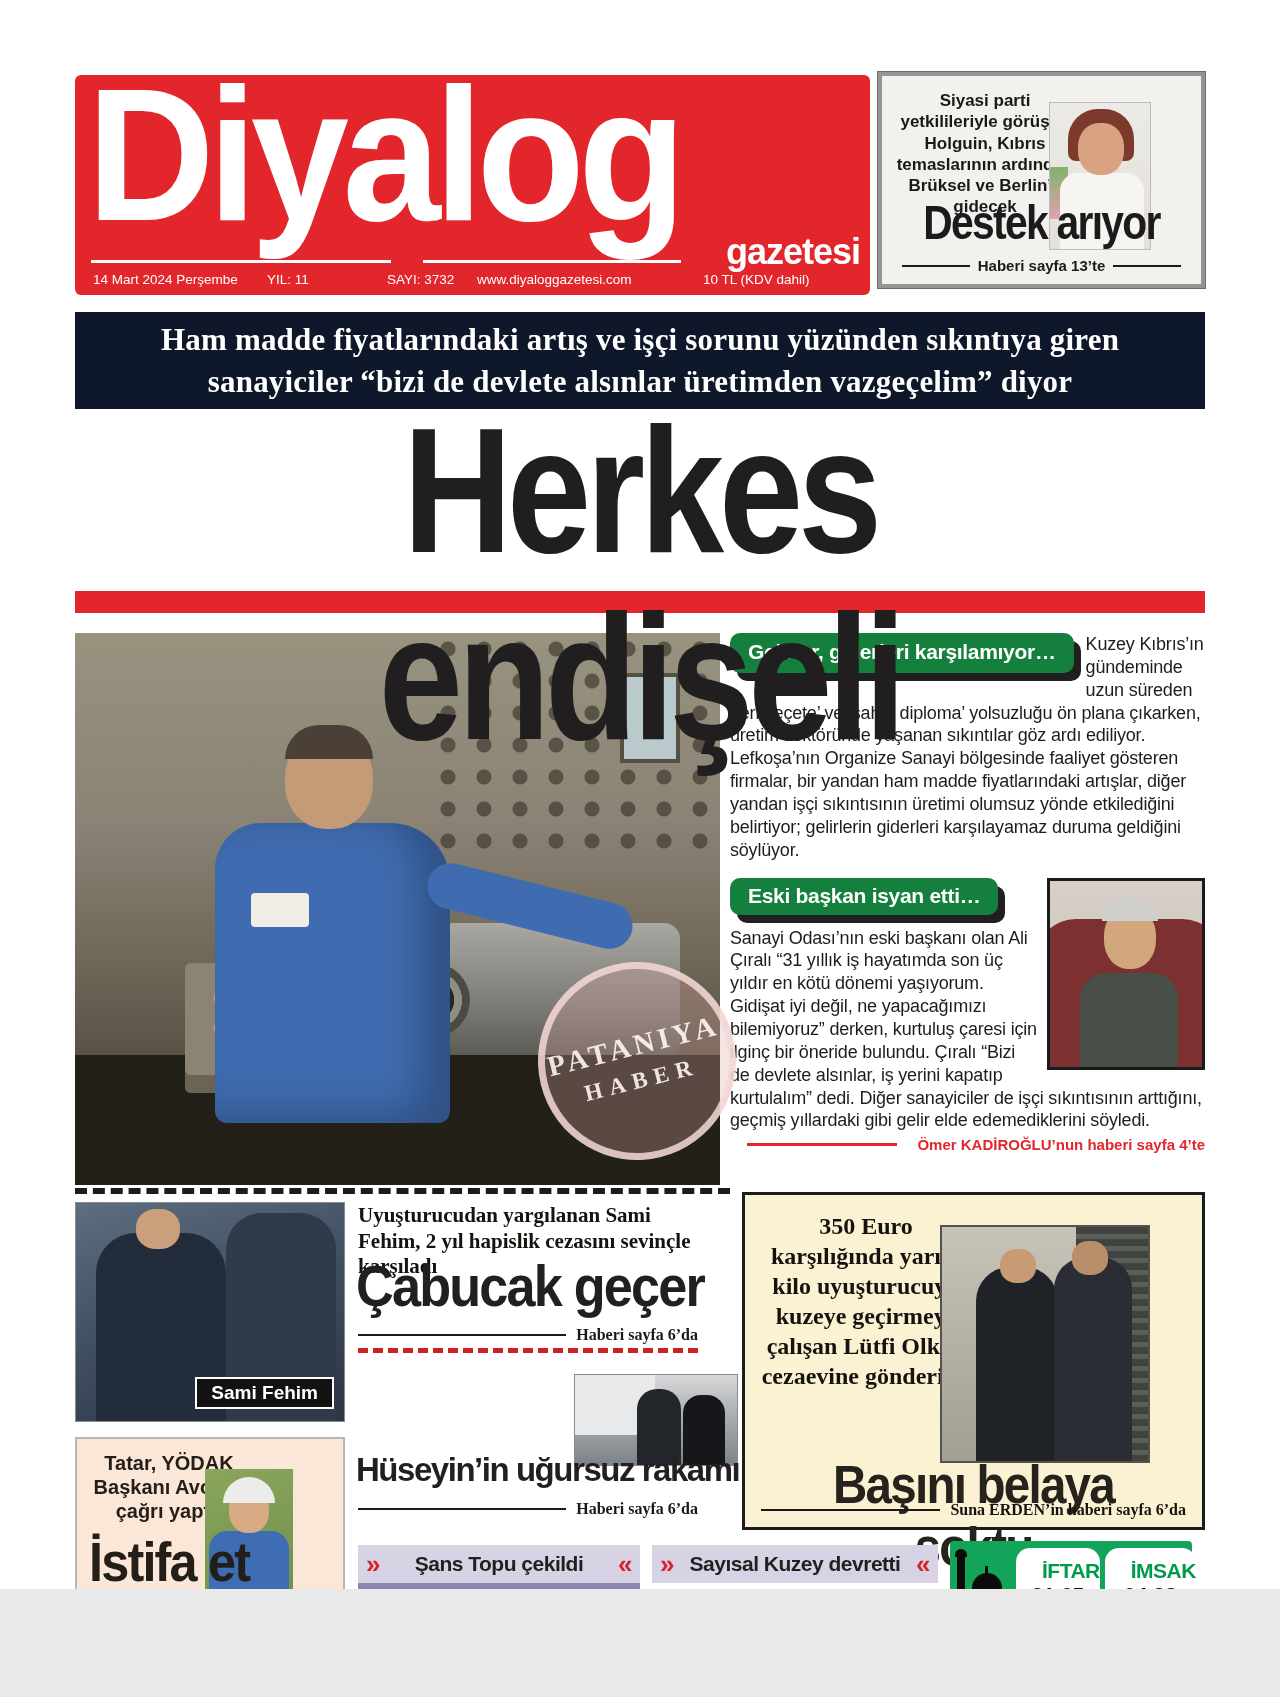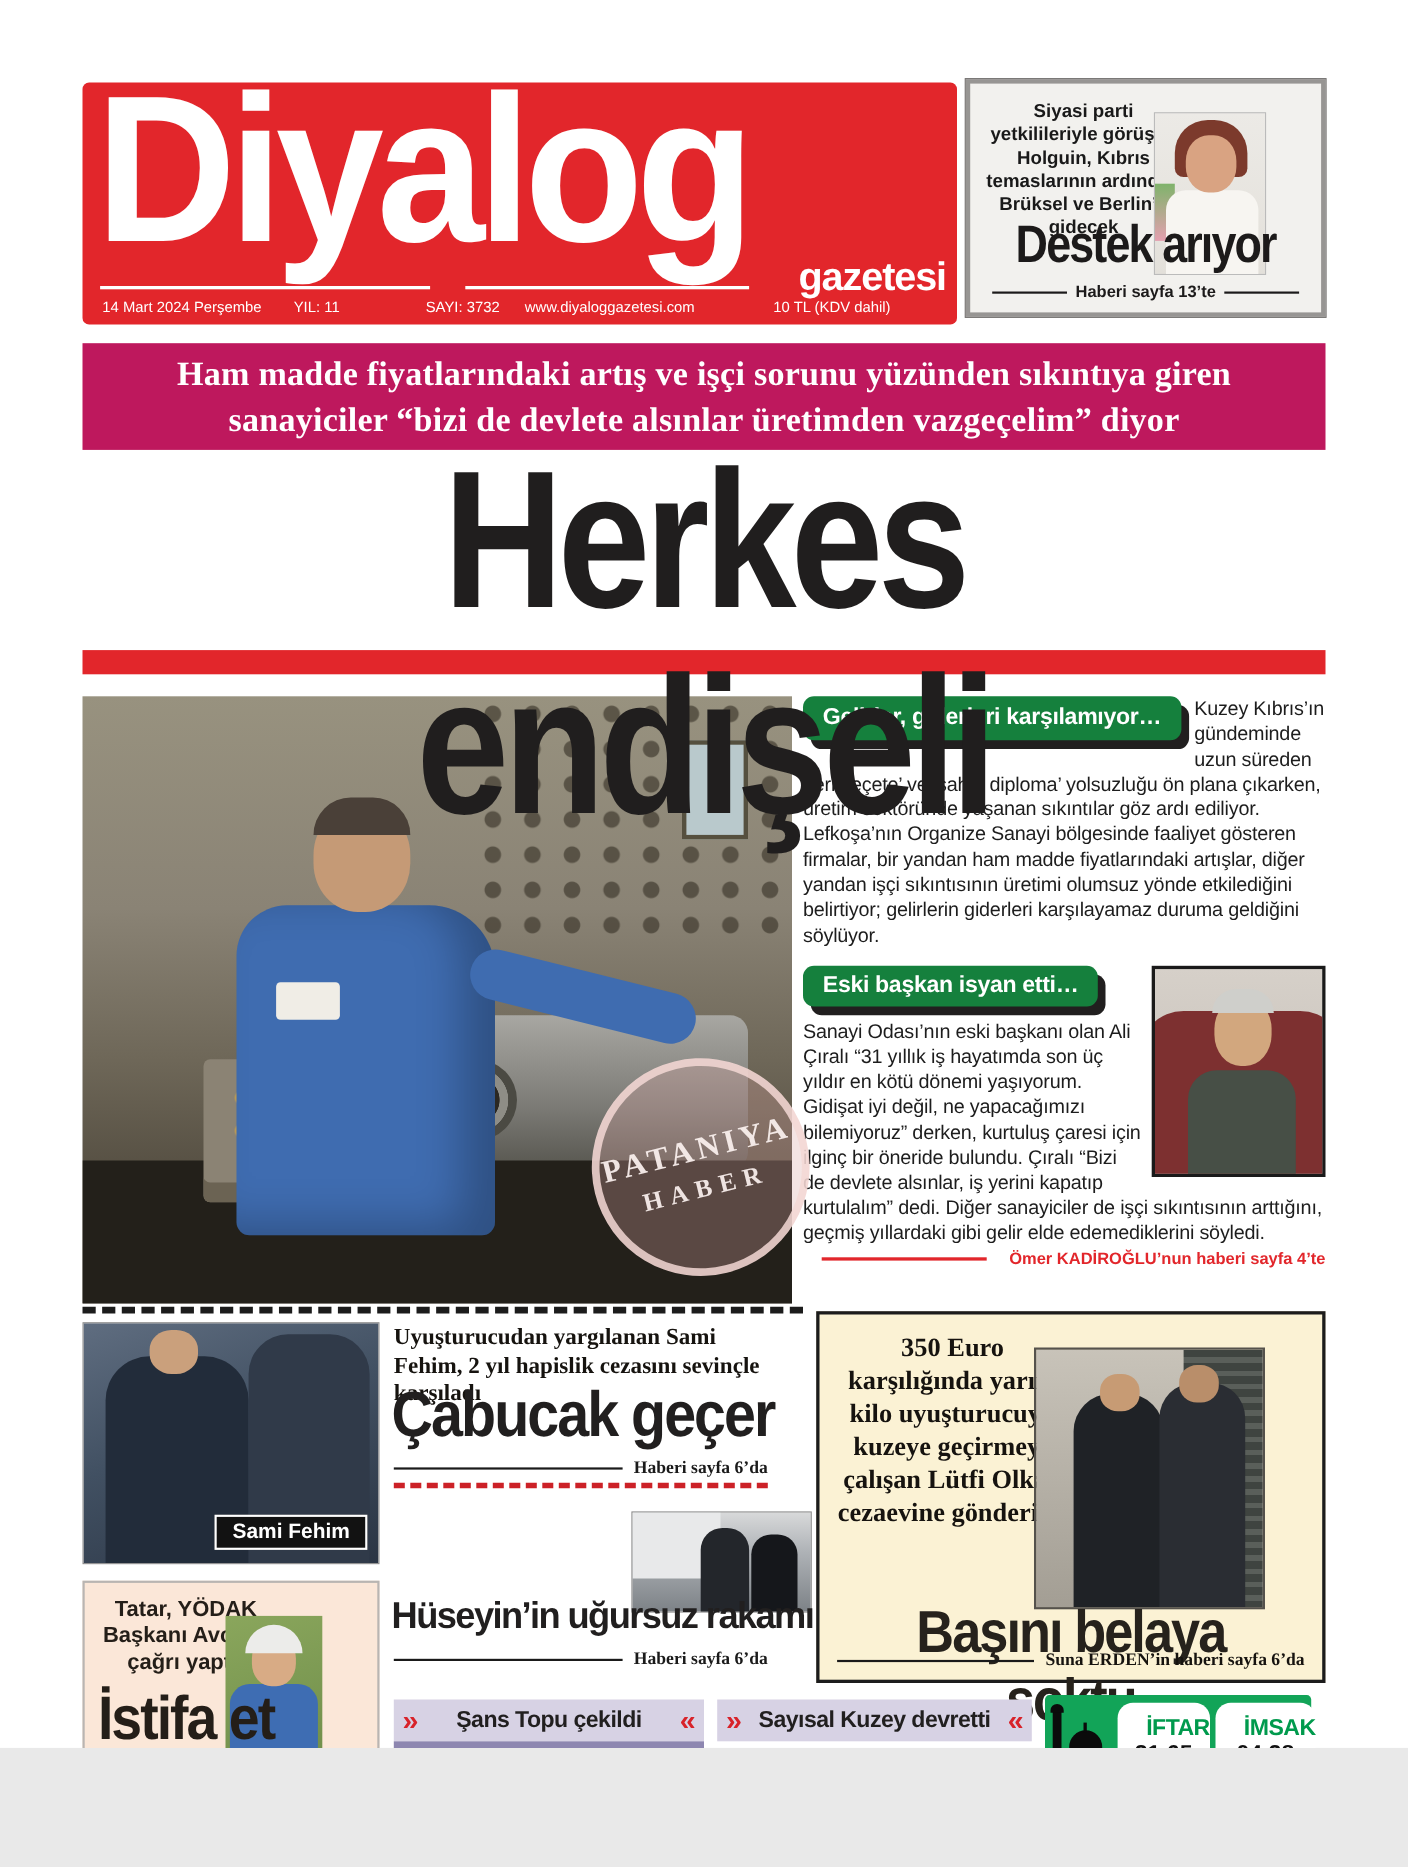--- a/index.html
+++ b/index.html
@@ -31,21 +31,21 @@
   .trp-face{position:absolute;left:28px;top:20px;width:46px;height:52px;background:#d9a382;border-radius:45%;}
   .trp-top{position:absolute;left:10px;top:70px;width:84px;height:80px;background:#f7f5f1;border-radius:18px 18px 0 0;}
   .trp-blob{position:absolute;left:0;top:64px;width:18px;height:52px;background:linear-gradient(#7fb36b,#e4a0b0);}
   .tr-headline{position:absolute;left:0;width:100%;bottom:34px;text-align:center;color:#1c1a1a;
                font-size:48px;font-weight:800;letter-spacing:-2px;transform:scaleX(.85);}
   .tr-ref{position:absolute;left:20px;right:20px;bottom:10px;display:flex;align-items:center;gap:8px;
           font-size:15px;font-weight:700;color:#1c1a1a;}
   .tr-ref .rline{flex:1;height:2px;background:#1c1a1a;}
 
   
-  .banner{position:absolute;left:75px;top:312px;width:1130px;height:97px;background:#be185d;
+  .banner{position:absolute;left:75px;top:312px;width:1130px;height:97px;background:#0f172a;
           color:#fff;display:flex;flex-direction:column;justify-content:center;align-items:center;
           font-family:"Liberation Serif",serif;font-weight:700;font-size:31px;line-height:1.35;
           letter-spacing:.2px;text-align:center;}
 
   
   .main-headline{position:absolute;left:75px;top:398px;width:1130px;margin:0;text-align:center;
                  font-size:178px;line-height:1.05;font-weight:800;letter-spacing:-6px;color:#201e1e;
                  transform:scaleX(.85);transform-origin:center top;z-index:2;}
   .red-bar{position:absolute;left:75px;top:591px;width:1130px;height:22px;background:#e2262b;z-index:1;}
 

